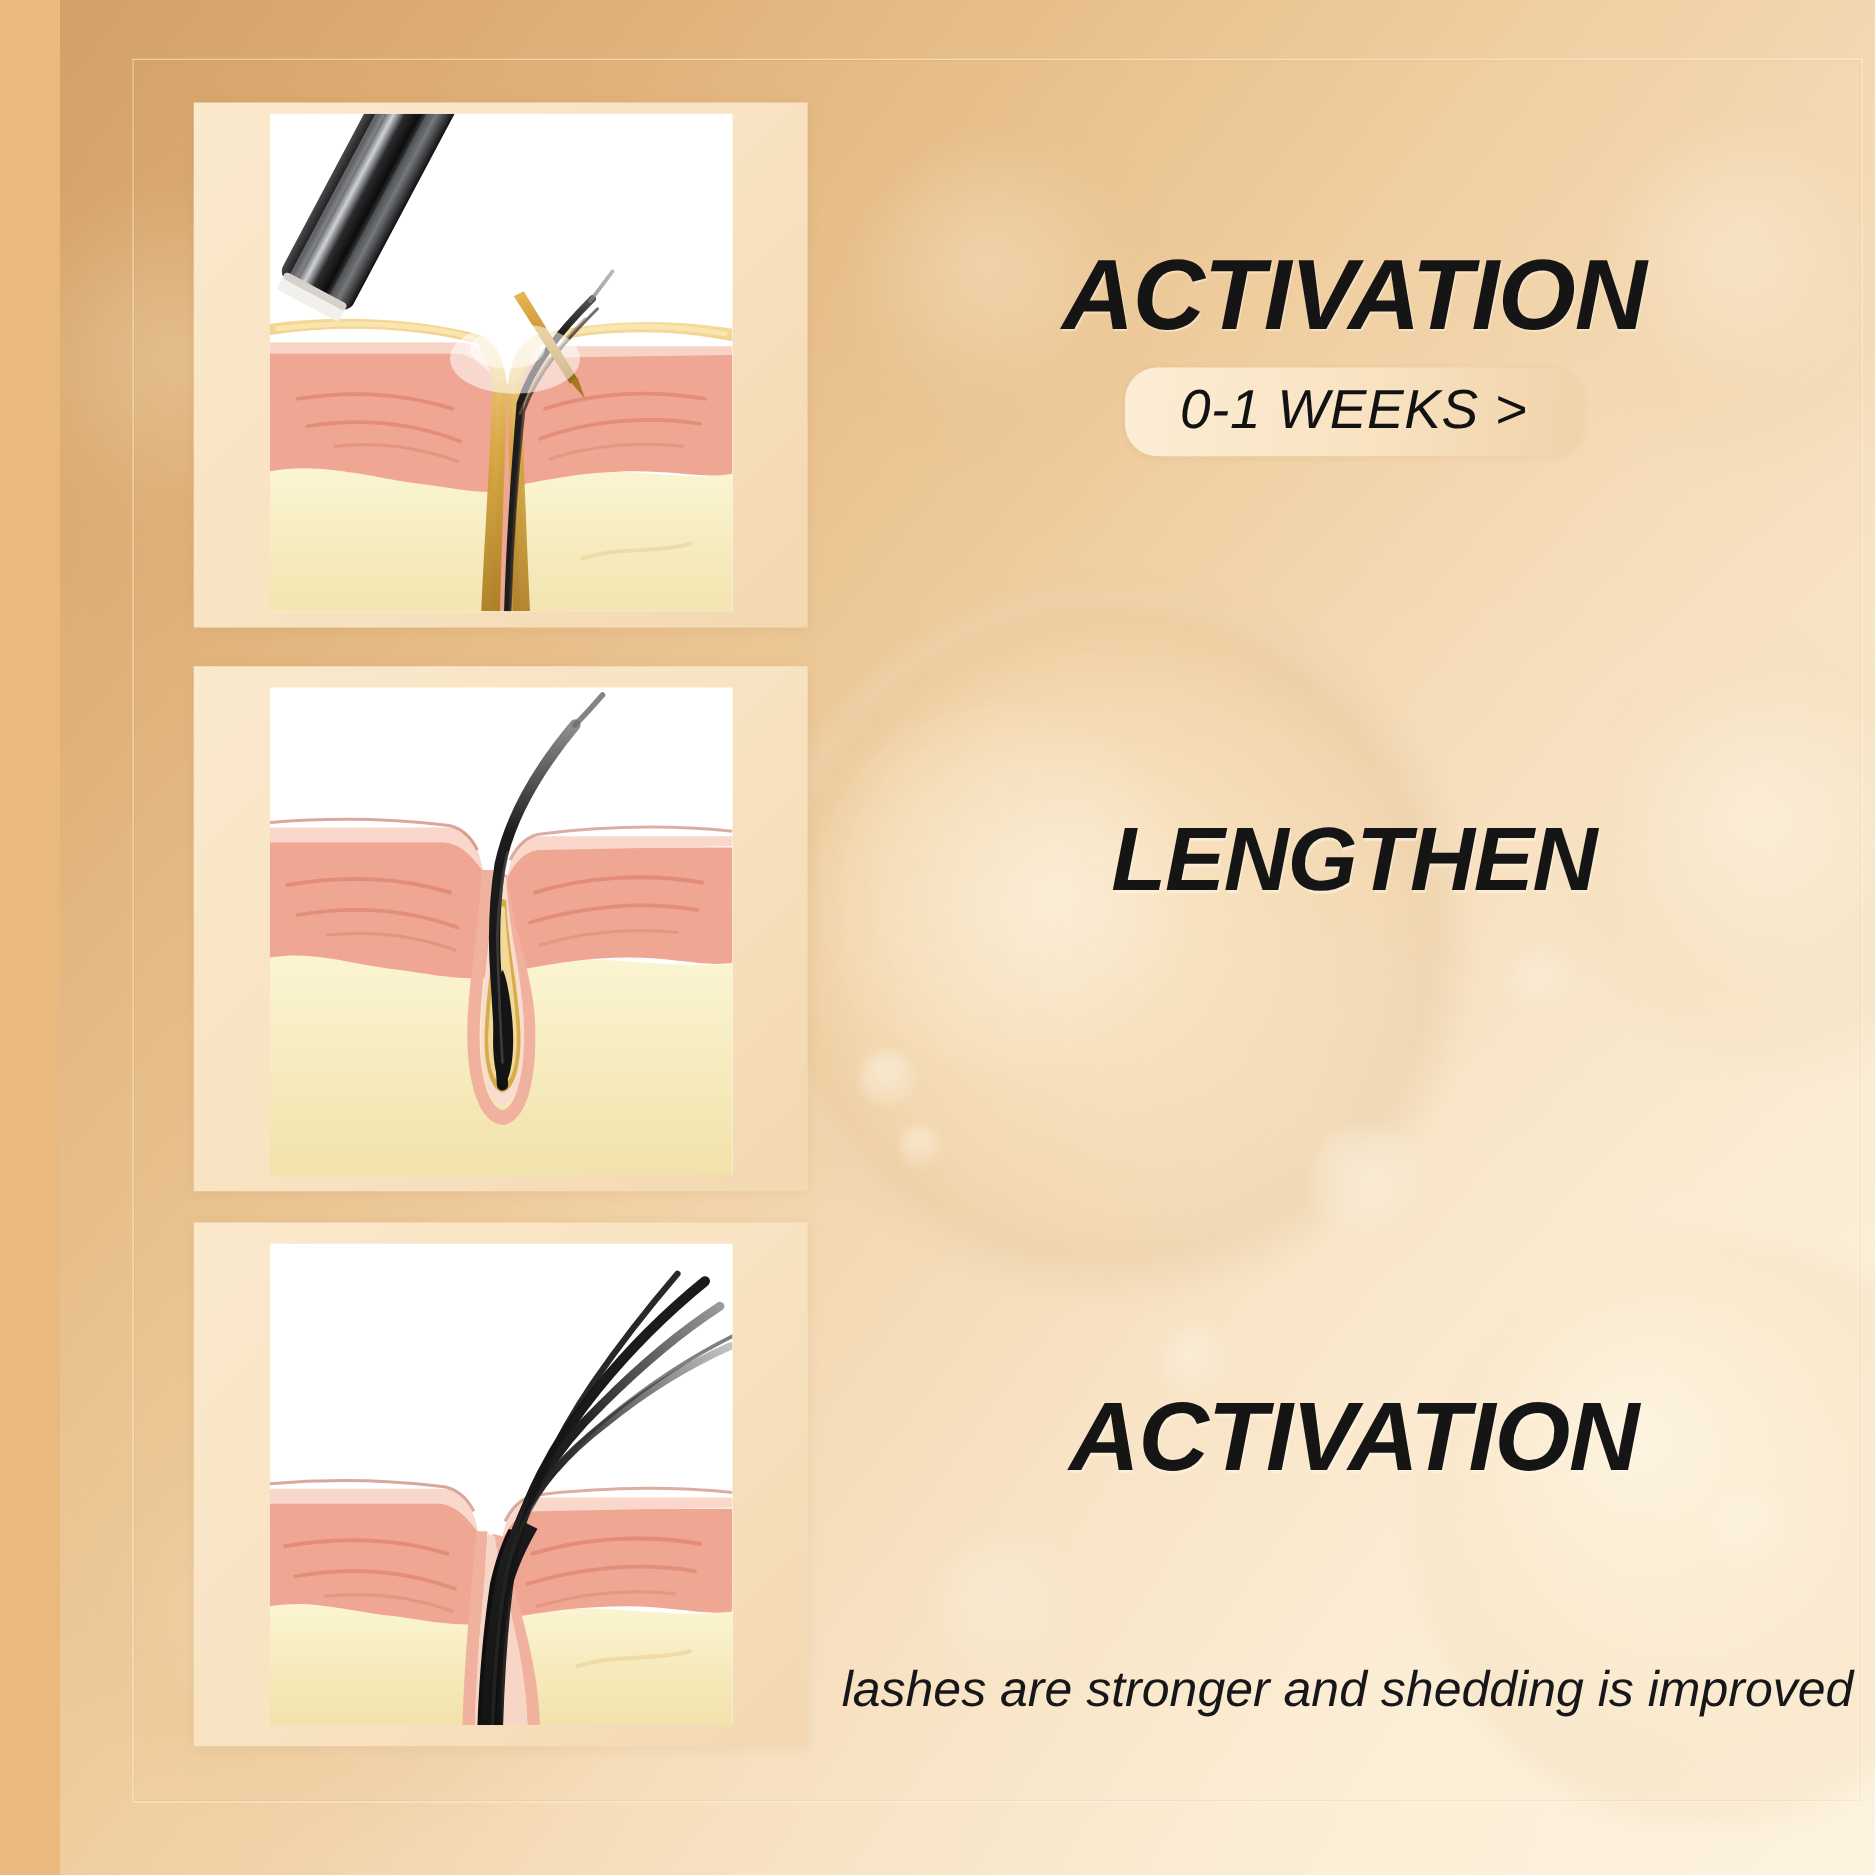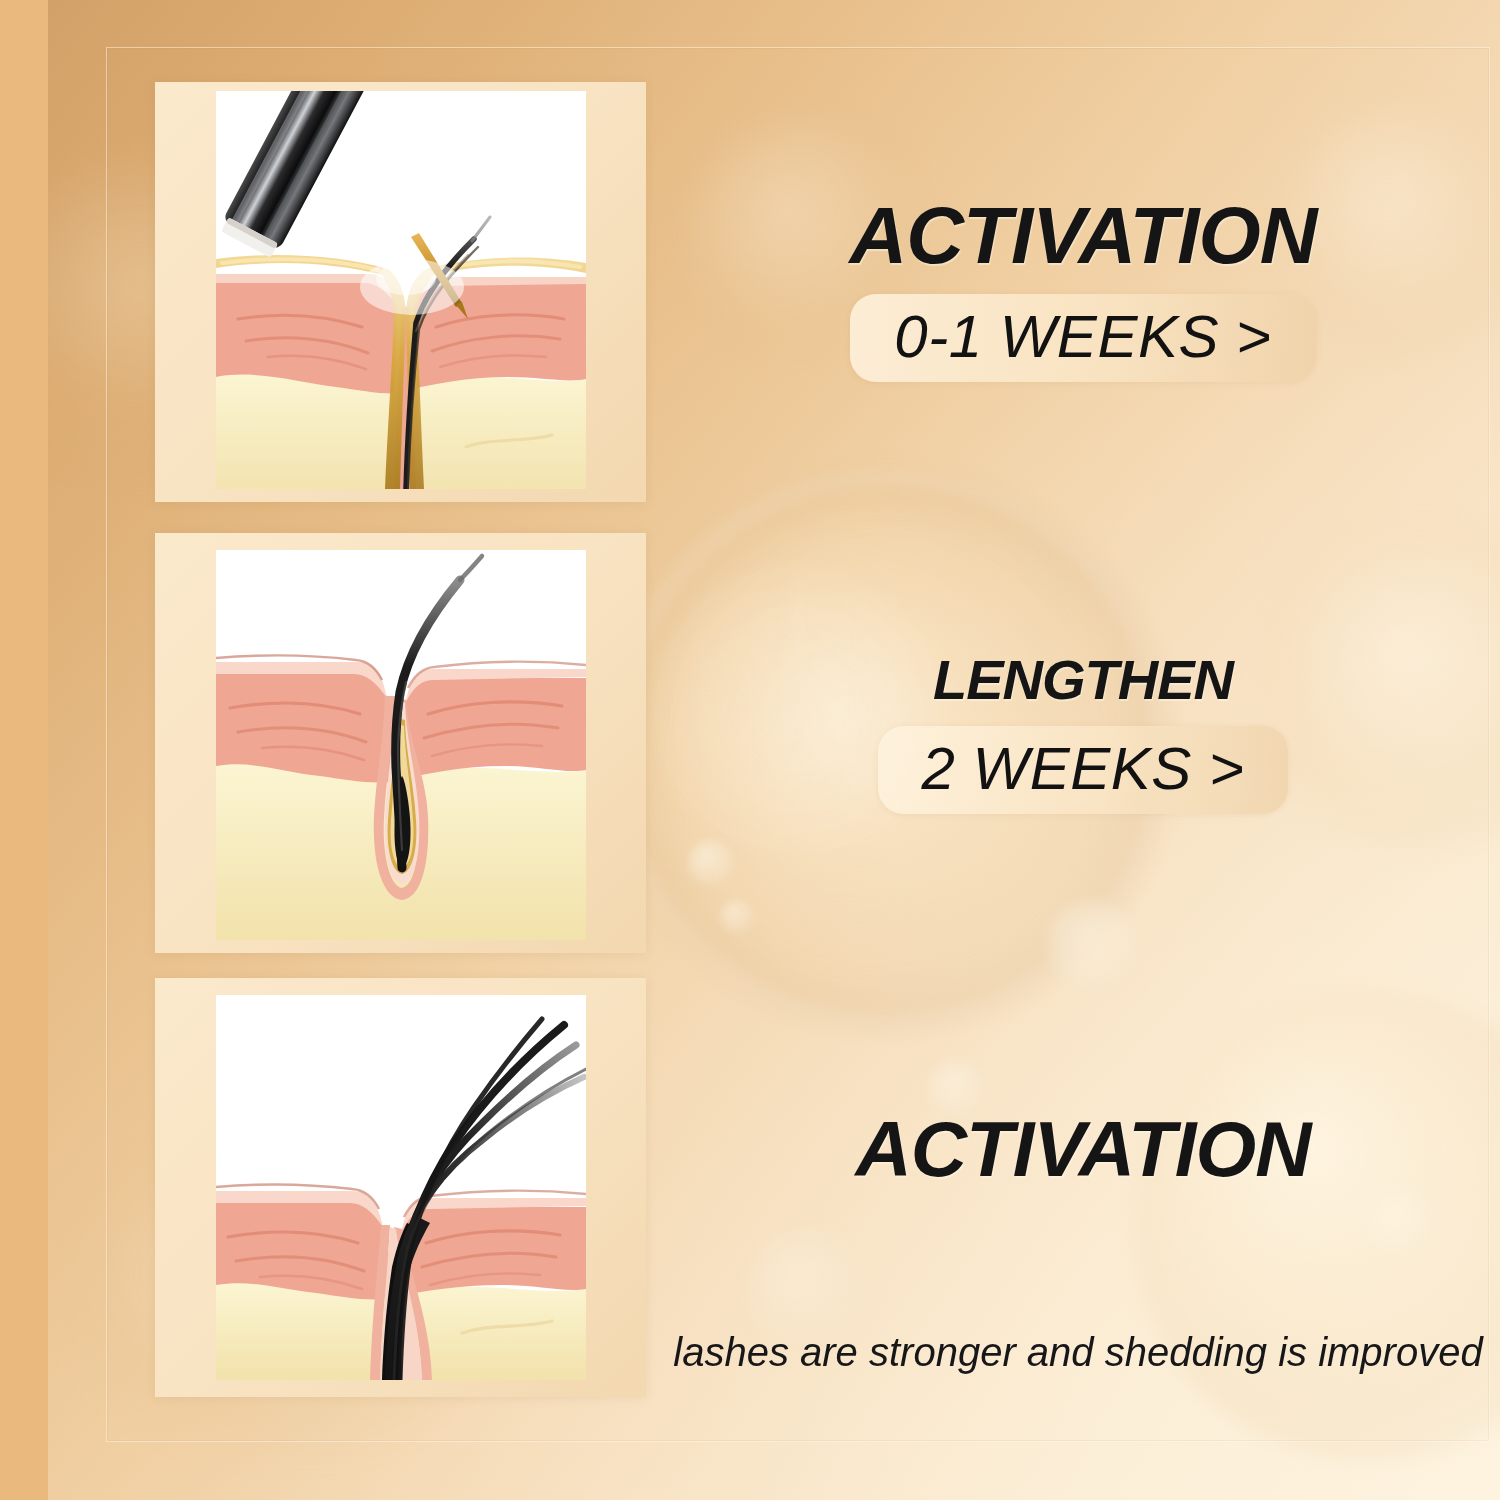--- a/index.html
+++ b/index.html
@@ -159,34 +159,34 @@
     font-family:"Liberation Sans",sans-serif;
     font-weight:bold;font-style:italic;
     font-size:80px;line-height:1.0;
     letter-spacing:-1px;
     color:#151516;
     text-shadow:1px 2px 1px rgba(255,250,235,.45);
     margin:0;
     white-space:nowrap;
   }
   #step-1 .step-title{font-size:80px;}
-  #step-2 .step-title{font-size:56px;}
+  #step-2 .step-title{font-size:72px;}
   #step-3 .step-title{font-size:78px;}
 
   .pill{
     display:inline-block;margin-top:18px;
     padding:11px 44px 13px;
     border-radius:26px;
     background:linear-gradient(100deg, rgba(255,243,223,.86) 0%, rgba(250,230,198,.80) 55%, rgba(238,208,166,.72) 100%);
     box-shadow:0 1px 6px rgba(160,115,62,.10);
   }
   .pill-label{
     font-family:"Liberation Sans",sans-serif;
     font-style:italic;font-weight:400;
-    font-size:60px;line-height:1.06;
+    font-size:44px;line-height:1.06;
     letter-spacing:.5px;
     color:#121213;
     white-space:nowrap;
   }
 
   .caption{
     position:absolute;left:600px;width:860px;top:1326px;
     text-align:center;
     font-family:"Liberation Sans",sans-serif;
     font-style:italic;font-weight:400;
@@ -464,23 +464,20 @@
 
   <div class="step" id="step-1">
     <div class="step-title">ACTIVATION</div>
     <div class="pill">
       <span class="pill-label">0-1 WEEKS &gt;</span>
     </div>
   </div>
 
   <div class="step" id="step-2">
     <div class="step-title">LENGTHEN</div>
-    <div class="pill">
-      <span class="pill-label">2 WEEKS &gt;</span>
-    </div>
   </div>
 
   <div class="step" id="step-3">
     <div class="step-title">ACTIVATION</div>
   </div>
 
   <div class="caption">
     <span>lashes are stronger and shedding is improved</span>
   </div>
 

